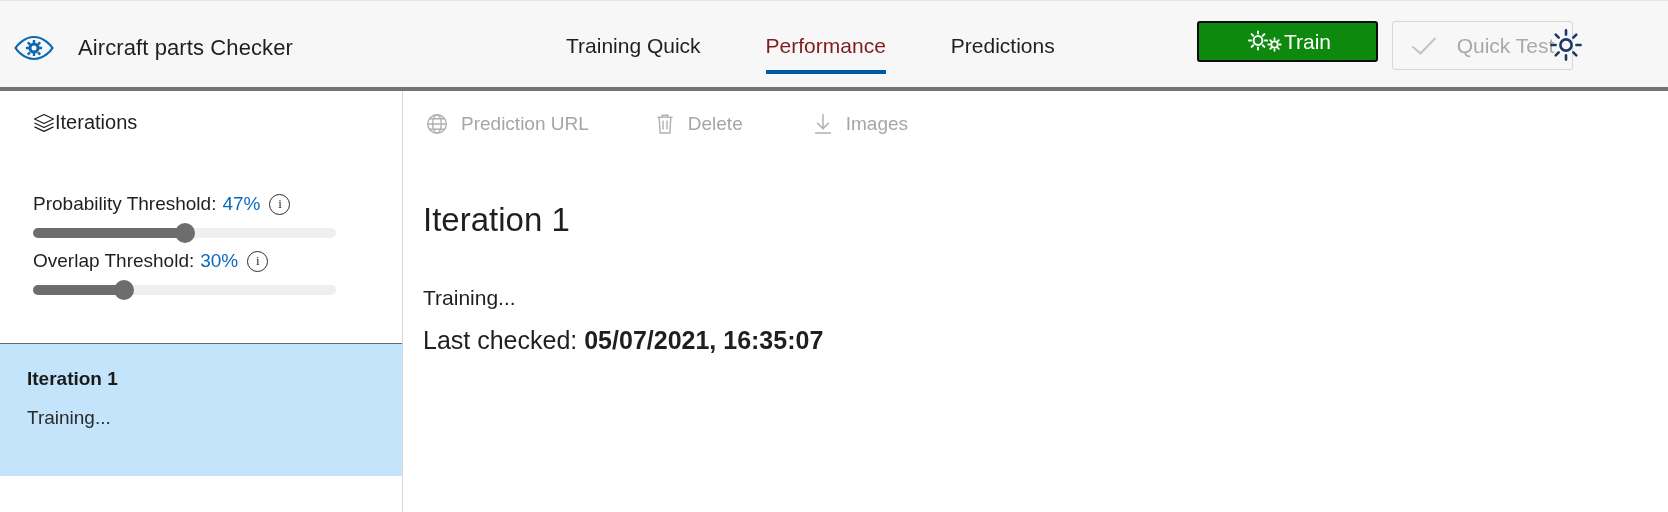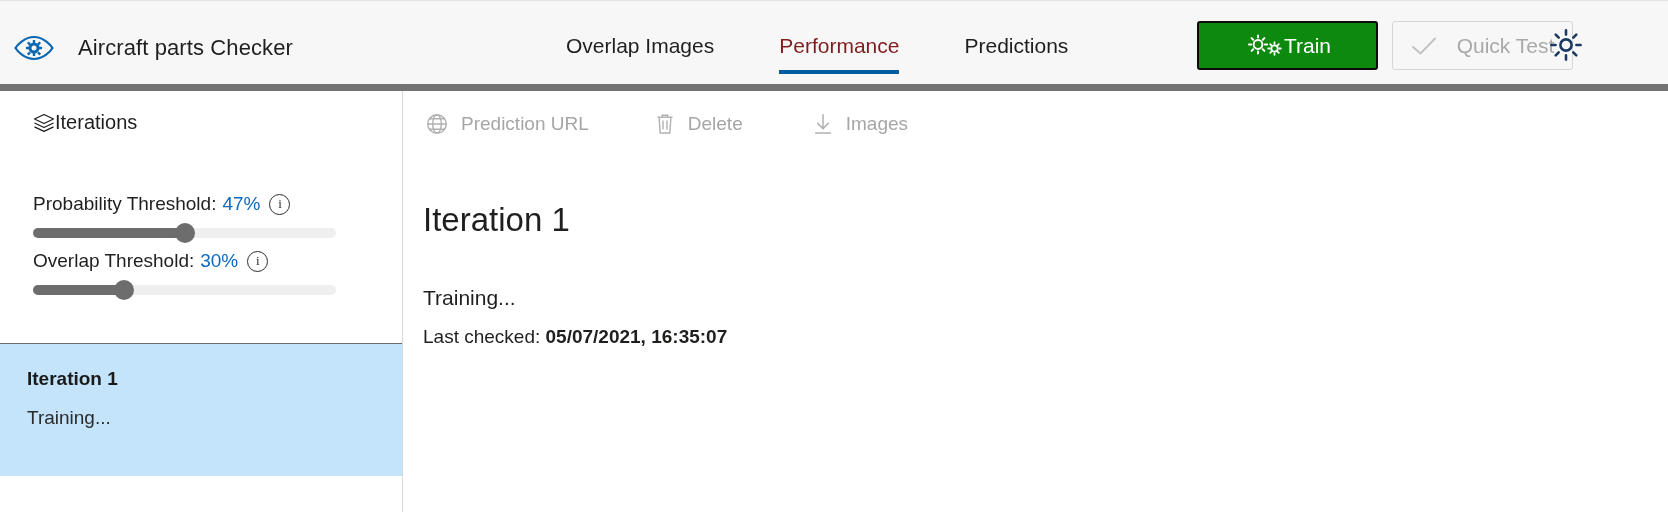--- a/index.html
+++ b/index.html
@@ -10,21 +10,21 @@
     overflow: hidden;
   }
   #app { position: relative; width: 1668px; height: 512px; }
 
   
   .header {
     position: absolute; top: 0; left: 0;
     width: 1668px; height: 91px;
     background: #f7f7f7;
     border-top: 1px solid #e3e3e3;
-    border-bottom: 7px solid #737373;
+    border-bottom: 4px solid #737373;
   }
   .brand { position: absolute; left: 14px; top: 27px; display: flex; align-items: center; }
   .brand-logo { width: 40px; height: 40px; display: flex; align-items: center; justify-content: center; }
   .brand-title {
     margin-left: 24px;
     font-size: 22px; color: #201f1e; letter-spacing: .1px;
     white-space: nowrap;
   }
 
   .nav { position: absolute; left: 566px; top: 33px; display: flex; align-items: flex-start; }
@@ -36,21 +36,21 @@
   }
   .nav-tab + .nav-tab { margin-left: 65px; }
   .nav-tab.active { color: #7f1d1d; }
   .nav-tab.active::after {
     content: ""; position: absolute; left: 0; right: 0; bottom: 0;
     height: 4px; background: #005a9e;
   }
 
   .btn-train {
     position: absolute; left: 1197px; top: 20px;
-    width: 181px; height: 49px;
+    width: 181px; height: 41px;
     background: #0d8a0d;
     border: 2px solid #0c0c0c;
     border-radius: 3px;
     display: flex; align-items: center; justify-content: center;
     cursor: pointer;
   }
   .btn-train .label { color: #ffffff; font-size: 21px; }
   .btn-quicktest {
     position: absolute; left: 1392px; top: 20px;
     width: 181px; height: 49px;
@@ -145,21 +145,21 @@
   .iteration-title {
     position: absolute; left: 19px; top: 110px;
     font-size: 33px; color: #201f1e; font-weight: 400;
   }
   .status-line {
     position: absolute; left: 19px; top: 195px;
     font-size: 21px; color: #201f1e;
   }
   .checked-line {
     position: absolute; left: 19px; top: 235px;
-    font-size: 19px; color: #201f1e; white-space: nowrap;
+    font-size: 25px; color: #201f1e; white-space: nowrap;
   }
   .checked-line b { font-weight: bold; }
 
   svg { display: block; }
 </style>
 </head>
 <body>
 
 <div id="app">
 
@@ -182,21 +182,21 @@
               <rect x="13.7" y="17.9" width="2.4" height="3.2" rx="0.6" transform="rotate(45 14.9 19.5)"></rect>
             </g>
           </g>
           <circle cx="20" cy="14" r="2.5" fill="#f7f7f7"></circle>
         </svg>
       </span>
       <span class="brand-title">Aircraft parts Checker</span>
     </div>
 
     <div class="nav">
-      <div class="nav-tab">Overlap Images</div>
+      <div class="nav-tab">Training Quick</div>
       <div class="nav-tab active">Performance</div>
       <div class="nav-tab">Predictions</div>
     </div>
 
     <div class="btn-train">
       <span>
         <svg width="40" height="26" viewBox="0 0 40 26">
           <g fill="none" stroke="#ffffff" stroke-width="2">
             <circle cx="14" cy="11.5" r="4.4"></circle>
             <path d="M14 2.4 v2.2 M14 18.4 v2.2 M4.9 11.5 h2.2 M20.9 11.5 h2.2

